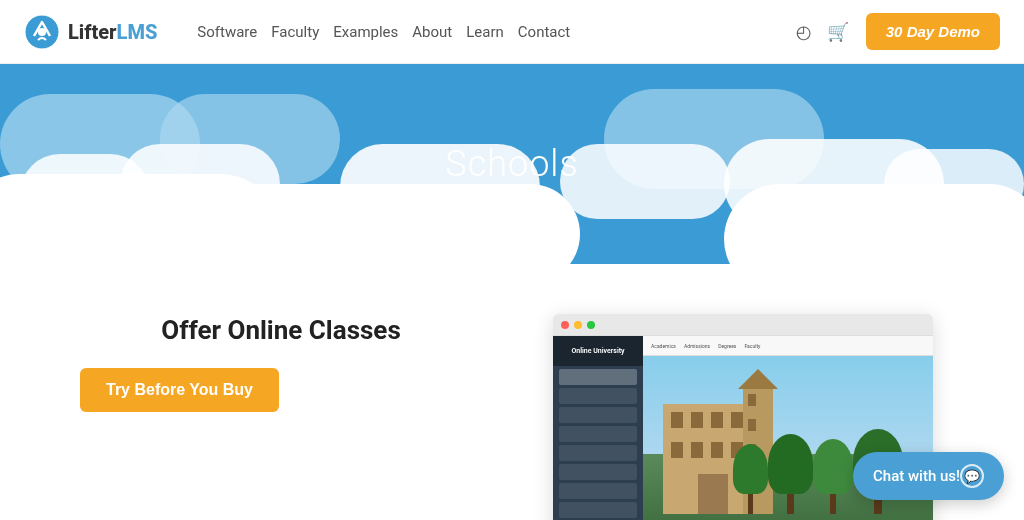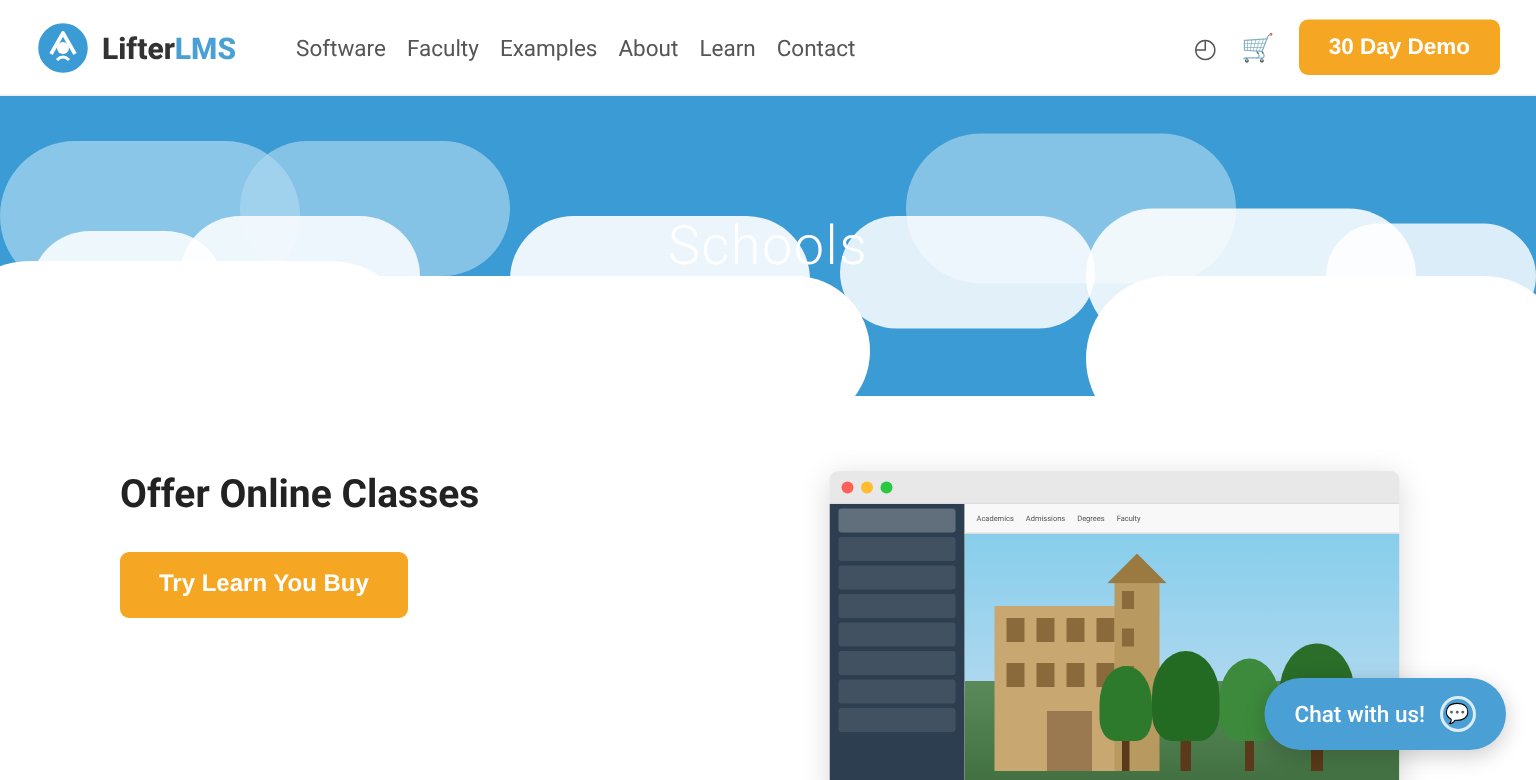--- a/index.html
+++ b/index.html
@@ -63,20 +63,21 @@
     .btn-demo {
       background: #f5a623;
       color: #fff;
       border: none;
       padding: 10px 20px;
       border-radius: 6px;
       font-size: 15px;
       font-weight: 600;
       cursor: pointer;
       white-space: nowrap;
+      font-style: italic;
     }
 
     
     .hero {
       position: relative;
       background: #3a9bd5;
       height: 200px;
       overflow: hidden;
       display: flex;
       align-items: center;
@@ -188,20 +189,21 @@
     .content-left {
       flex: 1;
       max-width: 420px;
     }
     .content-heading {
       font-size: 26px;
       font-weight: 700;
       color: #222;
       margin-bottom: 20px;
       line-height: 1.3;
+      text-align: center;
     }
     .content-desc {
       font-size: 15px;
       color: #666;
       line-height: 1.6;
       margin-bottom: 28px;
     }
     .btn-try {
       background: #f5a623;
       color: #fff;
@@ -332,21 +334,21 @@
     .chat-widget {
       position: fixed;
       bottom: 20px;
       right: 20px;
       background: #4a9fd4;
       color: #fff;
       border-radius: 30px;
       padding: 12px 20px;
       display: flex;
       align-items: center;
-      gap: 10px;
+      gap: 0;
       font-size: 15px;
       font-weight: 500;
       cursor: pointer;
       box-shadow: 0 4px 15px rgba(0,0,0,0.2);
     }
     .chat-icon {
       width: 24px;
       height: 24px;
       border: 2px solid rgba(255,255,255,0.8);
       border-radius: 50%;
@@ -403,32 +405,35 @@
 
     <div class="cloud cloud-bottom-left"></div>
     <div class="cloud cloud-bottom-center"></div>
     <div class="cloud cloud-bottom-right"></div>
   </div>
 </div>
 
 <div class="content-section">
   <div class="content-left">
     <h2 class="content-heading">Offer Online Classes</h2>
-    <button class="btn-try">Try Learn You Buy</button>
+    <button class="btn-try">Try Before You Buy</button>
   </div>
   <div class="content-right">
 
     <div class="mockup">
       <div class="mockup-bar">
         <div class="mockup-dot dot-red"></div>
         <div class="mockup-dot dot-yellow"></div>
         <div class="mockup-dot dot-green"></div>
       </div>
       <div class="mockup-content">
         <div class="mockup-sidebar">
+          <div class="mockup-sidebar-header">
+            <span class="mockup-sidebar-header-text">Online University</span>
+          </div>
           <div class="mockup-sidebar-item active"></div>
           <div class="mockup-sidebar-item"></div>
           <div class="mockup-sidebar-item"></div>
           <div class="mockup-sidebar-item"></div>
           <div class="mockup-sidebar-item"></div>
           <div class="mockup-sidebar-item"></div>
           <div class="mockup-sidebar-item"></div>
           <div class="mockup-sidebar-item"></div>
         </div>
         <div class="mockup-main">

